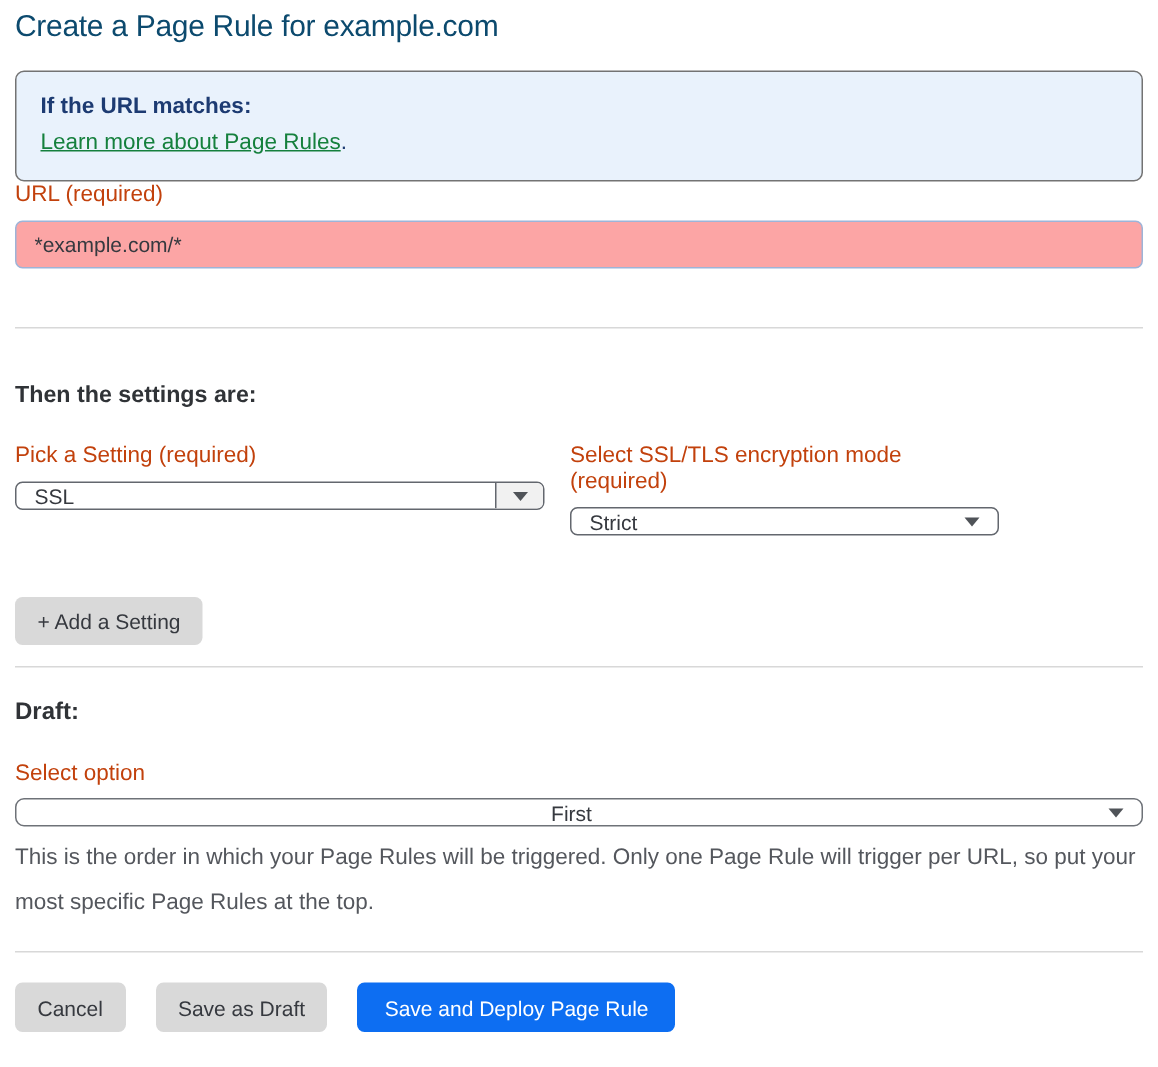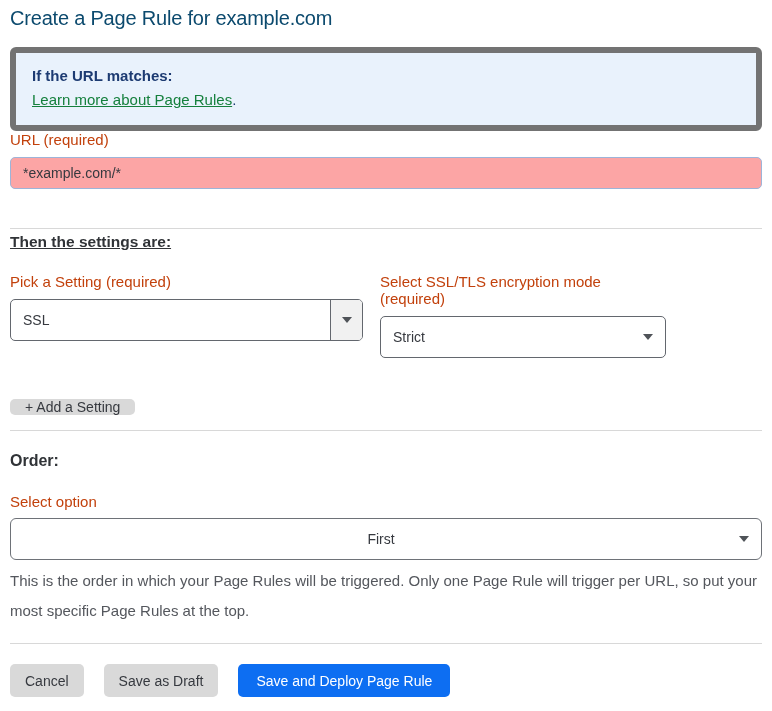--- a/index.html
+++ b/index.html
@@ -18,21 +18,21 @@
     margin-top: 7px;
     font-size: 20px;
     font-weight: 400;
     color: #0c4a6e;
     letter-spacing: -0.2px;
   }
 
   .info-box {
     margin-top: 17px;
     background: #e9f2fc;
-    border: 6px solid #737373;
+    border: 1px solid #737373;
     border-radius: 6px;
     padding: 11px 16px 13px 16px;
     font-size: 15px;
     line-height: 24px;
     color: #1d3b72;
   }
   .info-box .info-heading { font-weight: 700; }
   .info-box .info-link {
     color: #15803d;
     text-decoration: underline;
@@ -69,34 +69,34 @@
   }
   .divider-1 { margin-top: 39px; }
   .divider-2 { margin-top: 14px; }
   .divider-3 { margin-top: 17px; }
 
   .section-heading {
     font-size: 15.5px;
     font-weight: 700;
     color: #303337;
   }
-  .settings-heading { margin-top: 4px; text-decoration: underline; }
+  .settings-heading { margin-top: 36px; }
 
   .selects-row {
     margin-top: 22px;
     display: flex;
     gap: 17px;
   }
   .select-col-1 { width: 353px; }
   .select-col-2 { width: 286px; }
   .select-col .field-label { display: block; }
 
   .dropdown {
     margin-top: 9px;
-    height: 42px;
+    height: 19px;
     background: #ffffff;
     border: 1px solid #63676e;
     border-radius: 5px;
     display: flex;
     align-items: center;
     font-size: 14px;
     color: #36393f;
     cursor: pointer;
     overflow: hidden;
   }
@@ -121,21 +121,21 @@
     border-right: 5px solid transparent;
     border-top: 6px solid #4f5358;
   }
   .dropdown-plain { justify-content: space-between; }
   .dropdown-plain .caret { margin-right: 12px; flex: none; }
 
   .btn {
     display: inline-flex;
     align-items: center;
     justify-content: center;
-    height: 16px;
+    height: 32px;
     border: none;
     border-radius: 5px;
     font-size: 14px;
     font-family: "Liberation Sans", "DejaVu Sans", sans-serif;
     color: #36393f;
     background: #d9d9d9;
     cursor: pointer;
     padding: 0 15px;
   }
   .add-setting-btn { margin-top: 41px; }
@@ -203,21 +203,21 @@
         <span class="dropdown-value">Strict</span>
         <span class="caret"></span>
       </div>
     </div>
   </div>
 
   <button class="btn add-setting-btn">+ Add a Setting</button>
 
   <hr class="divider divider-2">
 
-  <h2 class="section-heading order-heading">Order:</h2>
+  <h2 class="section-heading order-heading">Draft:</h2>
 
   <label class="field-label order-select-label">Select option</label>
   <div class="dropdown dropdown-plain order-dropdown">
     <span class="dropdown-value">First</span>
     <span class="caret"></span>
   </div>
 
   <p class="order-help">This is the order in which your Page Rules will be triggered. Only one Page Rule will trigger per URL, so put your most specific Page Rules at the top.</p>
 
   <hr class="divider divider-3">

